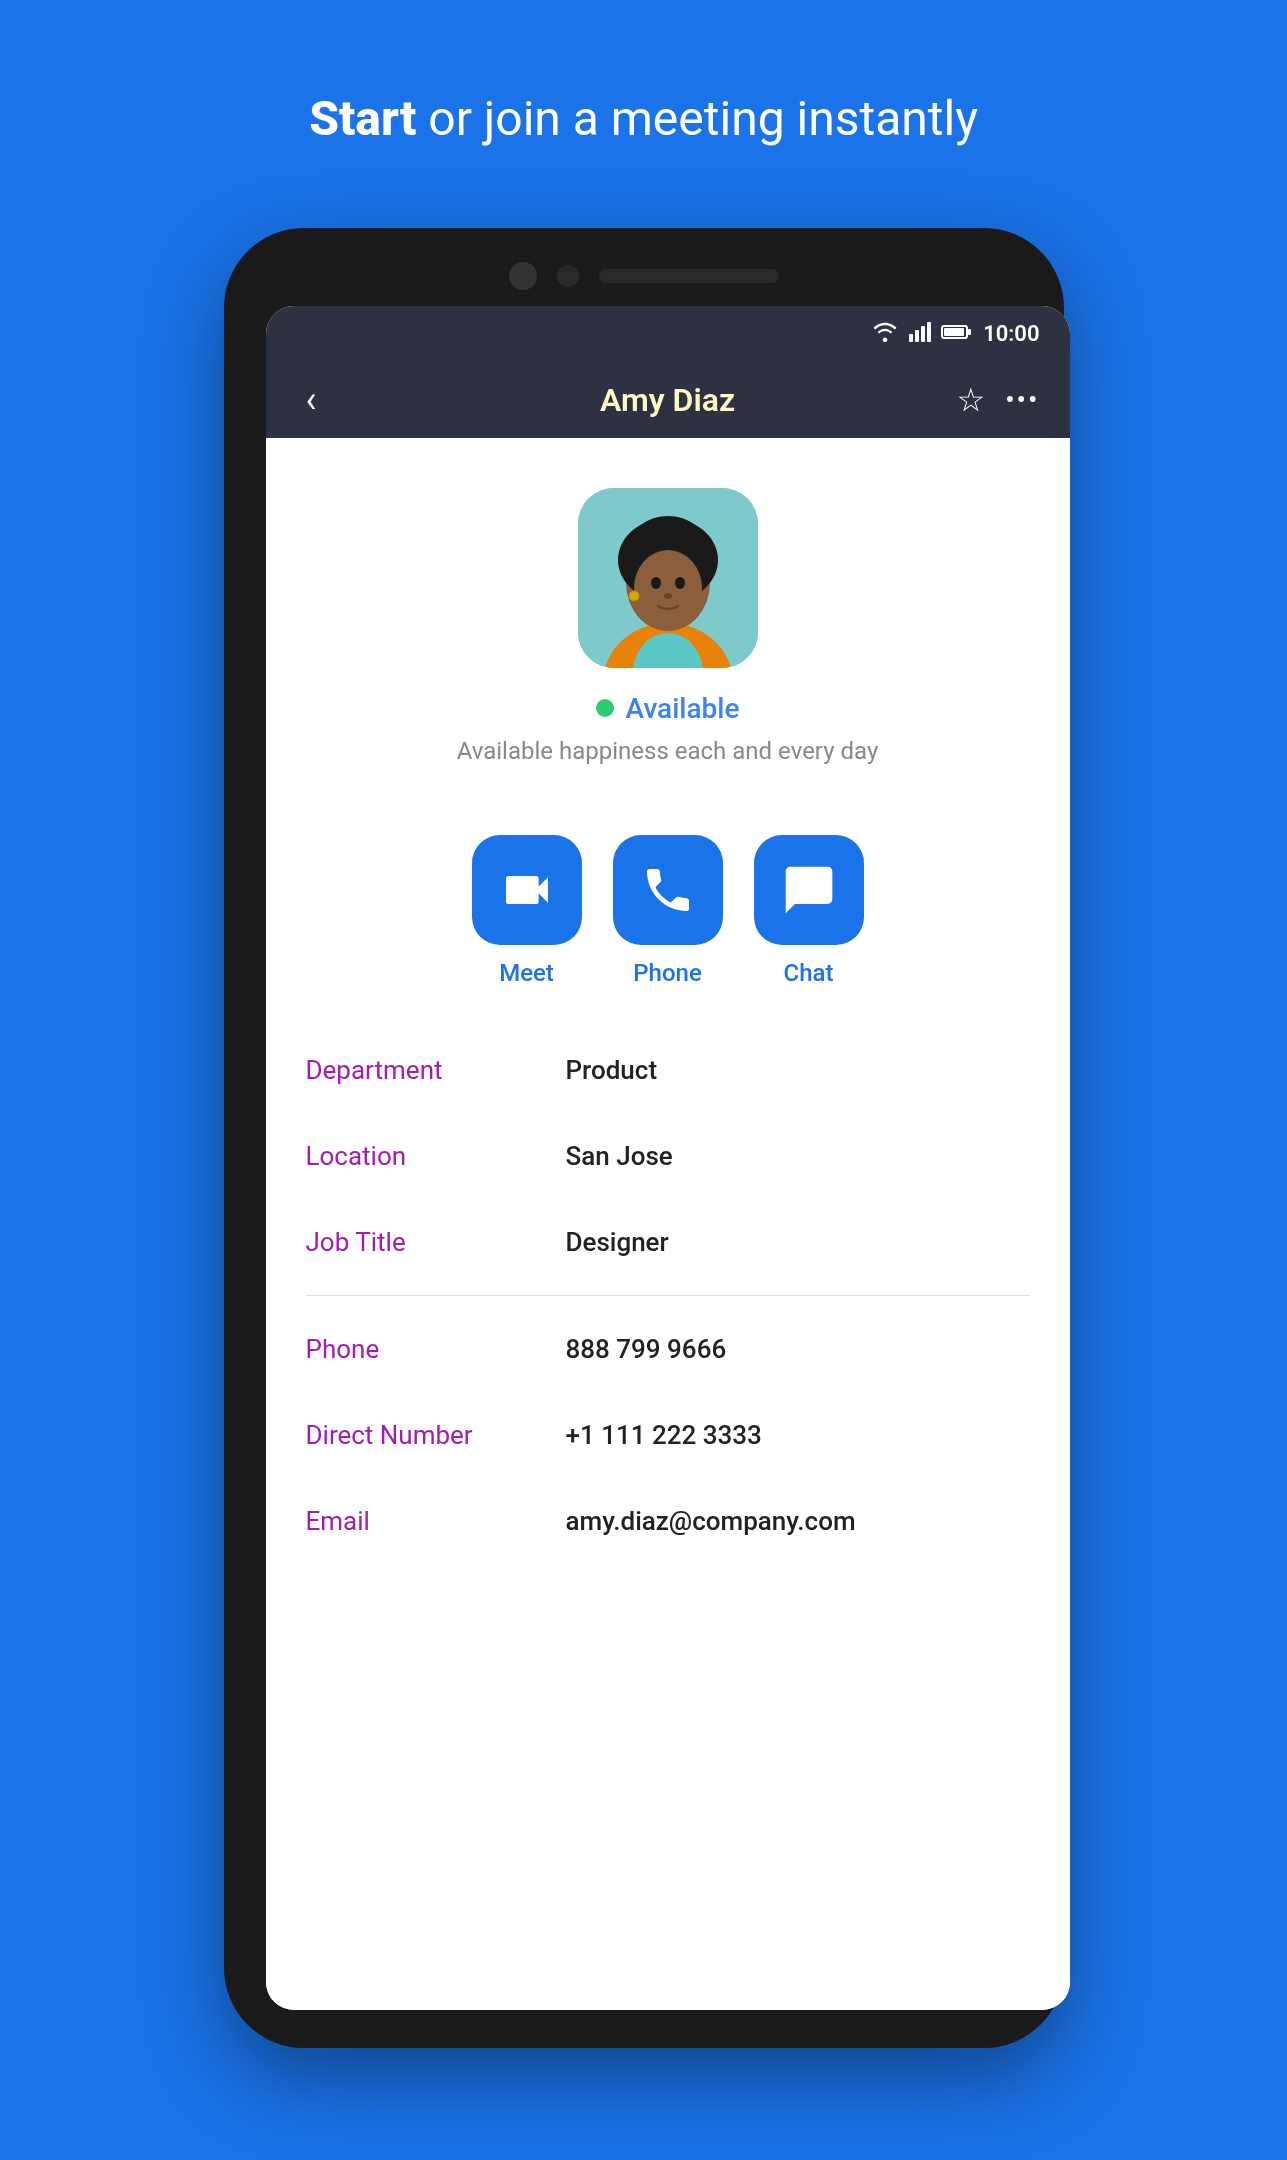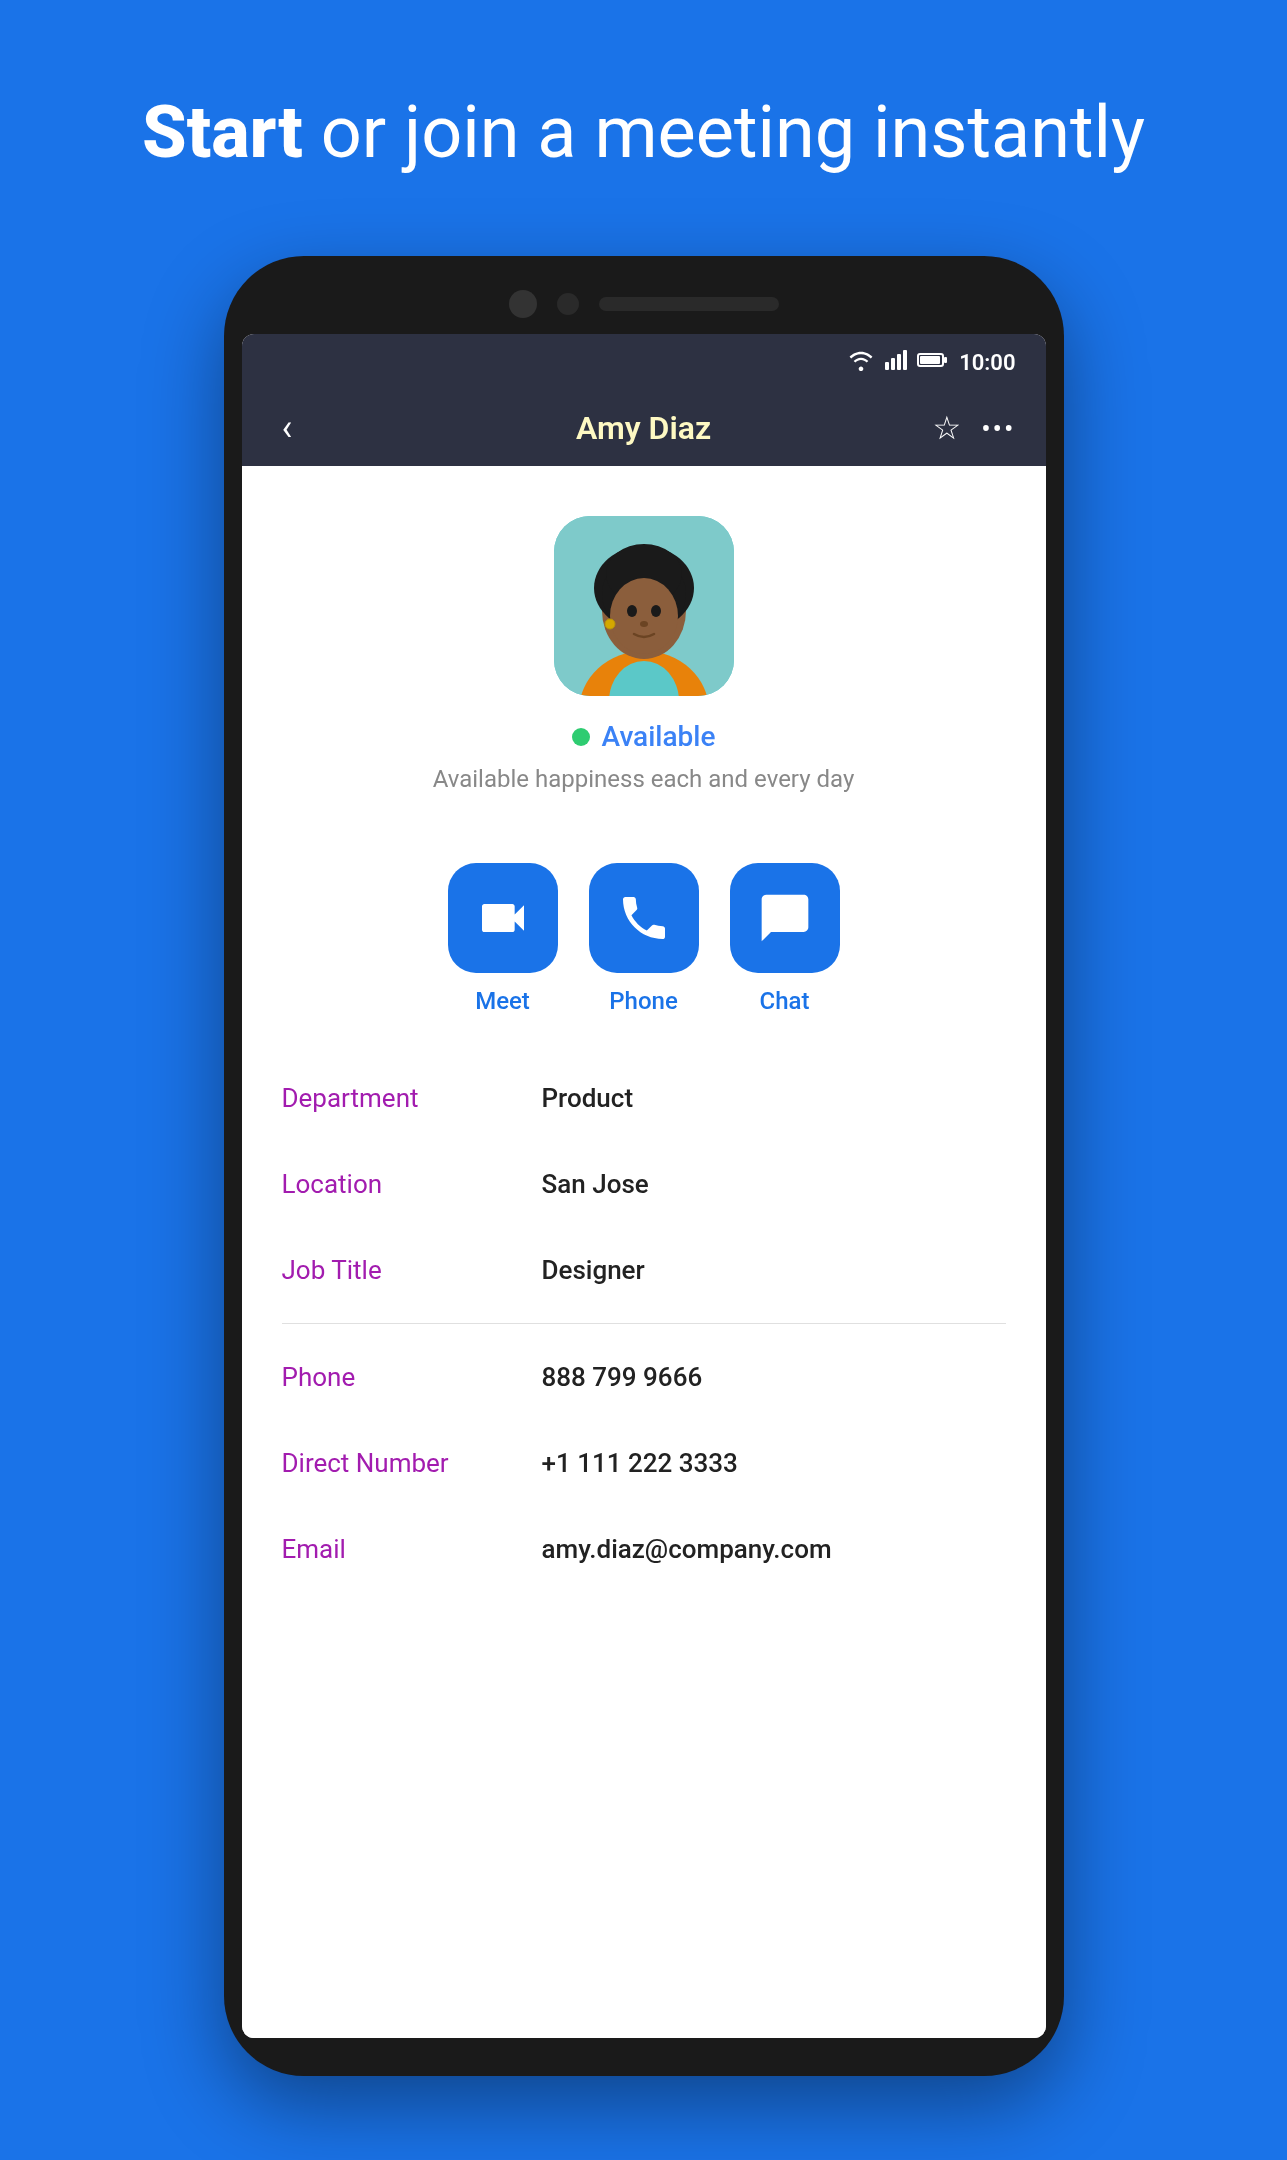--- a/index.html
+++ b/index.html
@@ -10,21 +10,21 @@
       background-color: #1a73e8;
       font-family: -apple-system, BlinkMacSystemFont, 'Segoe UI', Roboto, sans-serif;
       display: flex;
       flex-direction: column;
       align-items: center;
       overflow: hidden;
     }
 
     .headline {
       color: white;
-      font-size: 72px;
+      font-size: 48px;
       font-weight: 400;
       margin-top: 90px;
       margin-bottom: 80px;
       text-align: center;
       line-height: 1.2;
     }
 
     .headline strong {
       font-weight: 800;
     }
@@ -69,24 +69,25 @@
       height: 14px;
       background: #2a2a2a;
       border-radius: 7px;
     }
 
     
     .phone-screen {
       width: 100%;
       height: calc(100% - 80px);
       background: white;
-      border-radius: 12px;
+      border-radius: 28px;
       overflow: hidden;
       display: flex;
       flex-direction: column;
+      margin-left: 24px;
     }
 
     
     .status-bar {
       background: #2d3142;
       height: 56px;
       display: flex;
       align-items: center;
       justify-content: flex-end;
       padding: 0 30px;

